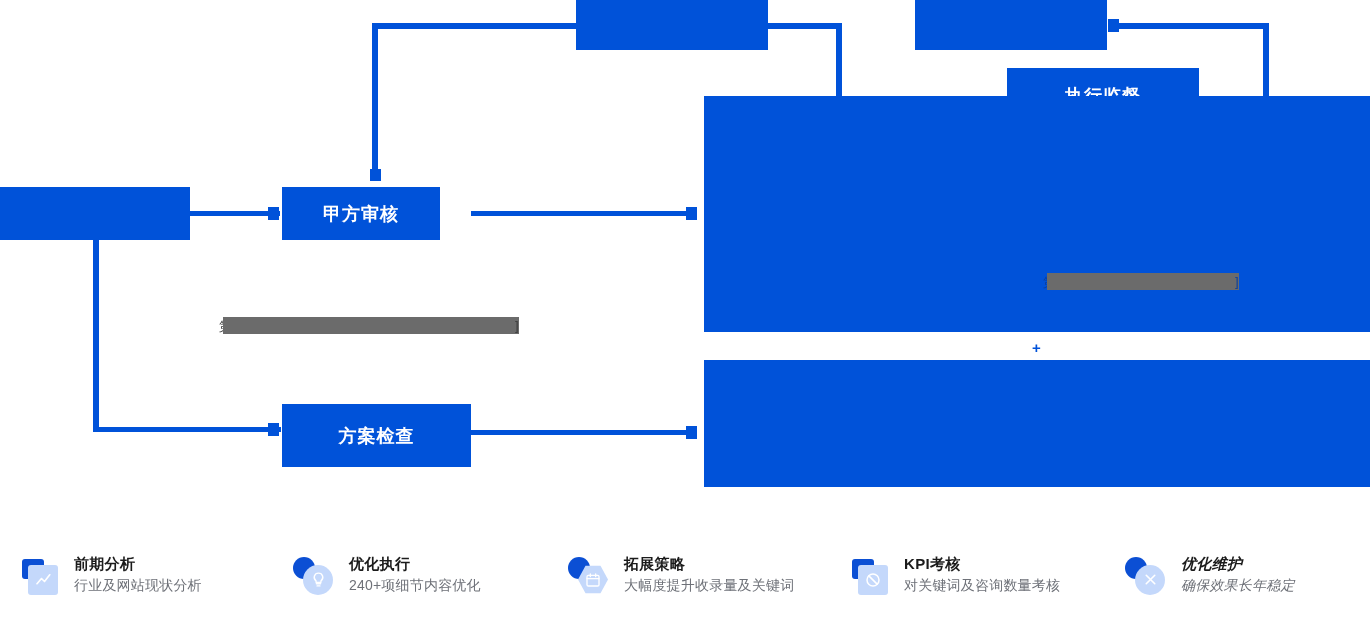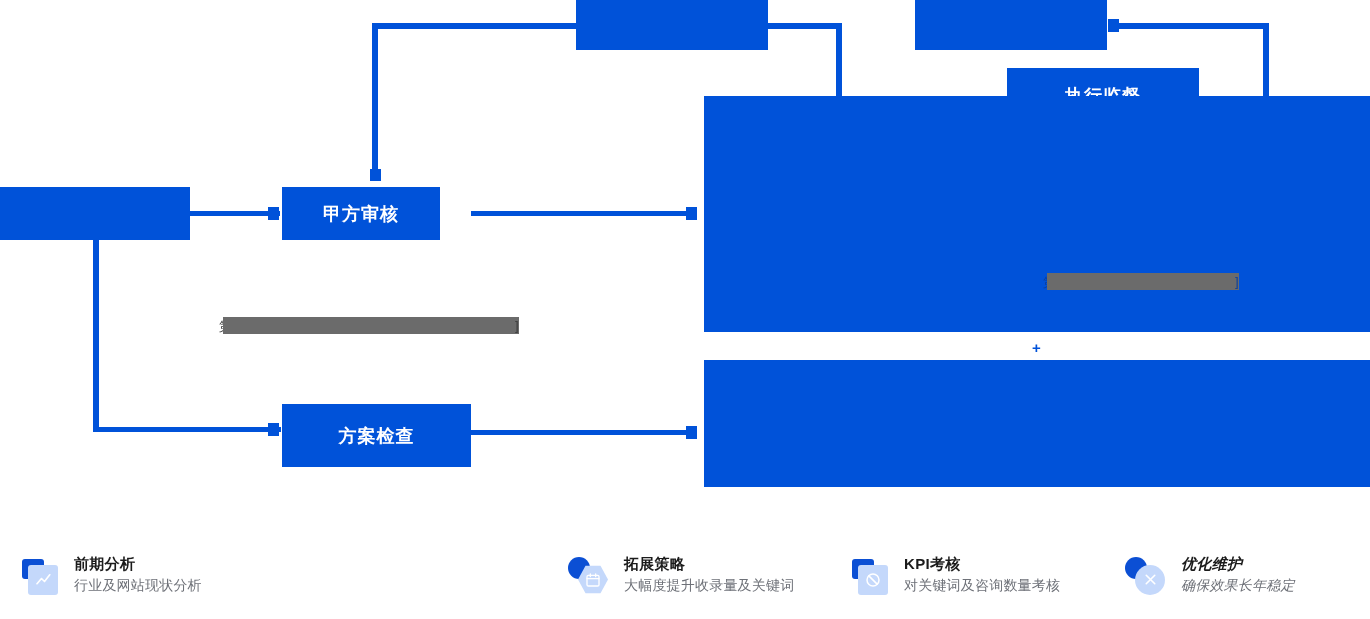--- a/index.html
+++ b/index.html
@@ -175,20 +175,35 @@
             <polyline points="4,17 10,10 14,14 21,5"></polyline>
           </svg>
         </span>
       </div>
       <div class="feat-text">
         <span class="feat-title">前期分析</span>
         <span class="feat-sub">行业及网站现状分析</span>
       </div>
     </div>
 
+    <div class="feat" style="left:293px;">
+      <div class="feat-icon">
+        <span class="ic-dot"></span>
+        <span class="ic-shape circ"></span>
+        <span class="ic-glyph">
+          <svg width="17" height="17" viewBox="0 0 24 24" fill="none" stroke="#ffffff" stroke-width="2" stroke-linecap="round" stroke-linejoin="round">
+            <path d="M9 18h6M10 21h4M12 3a6 6 0 0 0-3.5 10.9V16h7v-2.1A6 6 0 0 0 12 3z"></path>
+          </svg>
+        </span>
+      </div>
+      <div class="feat-text">
+        <span class="feat-title">优化执行</span>
+        <span class="feat-sub">240+项细节内容优化</span>
+      </div>
+    </div>
 
     <div class="feat" style="left:848px;">
       <div class="feat-icon">
         <span class="ic-back"></span>
         <span class="ic-shape sq"></span>
         <span class="ic-glyph">
           <svg width="18" height="18" viewBox="0 0 24 24" fill="none" stroke="#ffffff" stroke-width="2" stroke-linecap="round" stroke-linejoin="round">
             <circle cx="12" cy="12" r="8"></circle>
             <path d="M6.5 6.5l11 11"></path>
           </svg>

